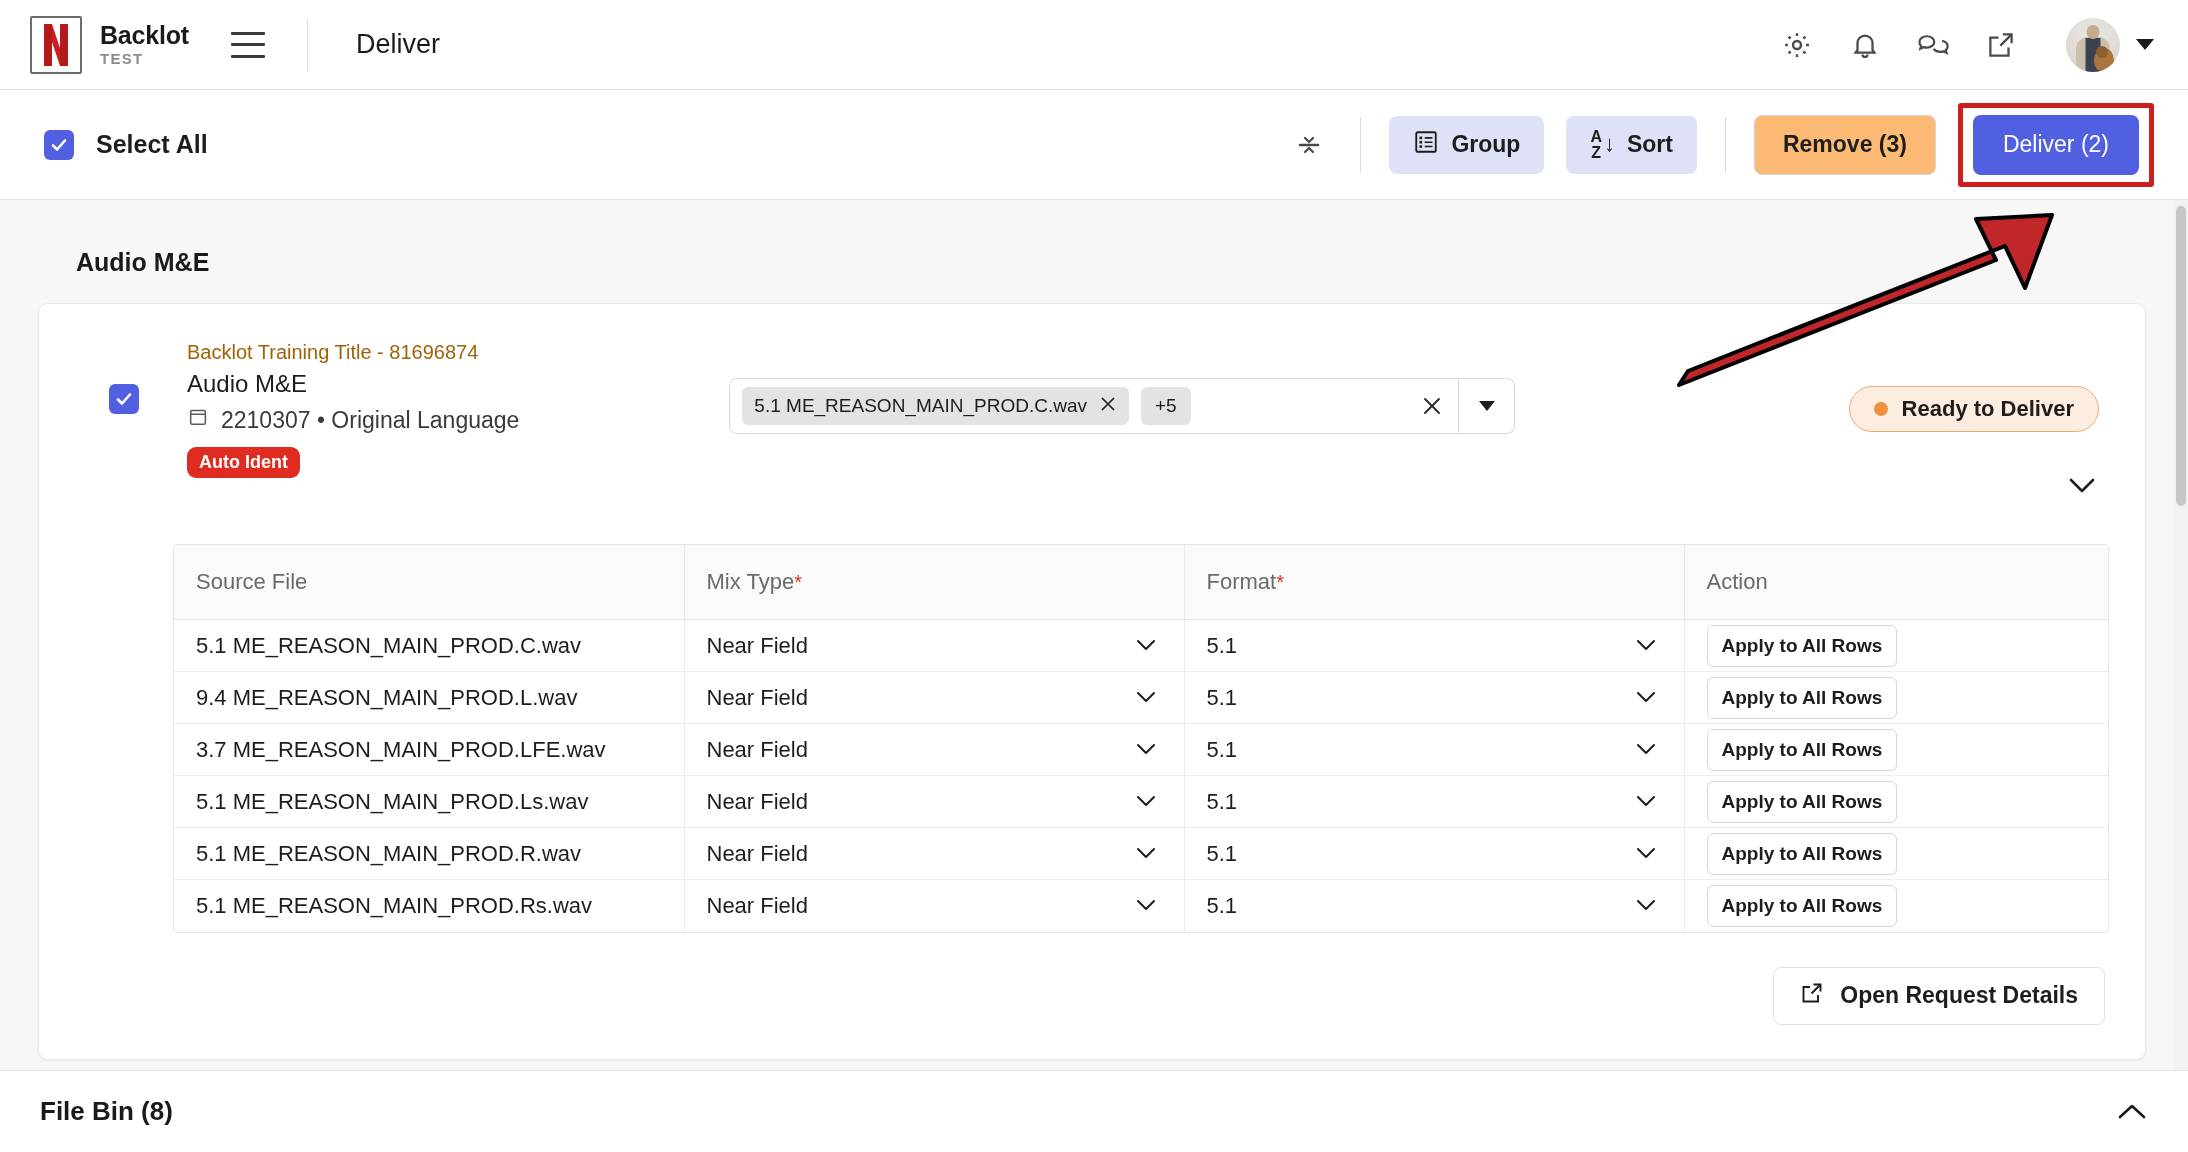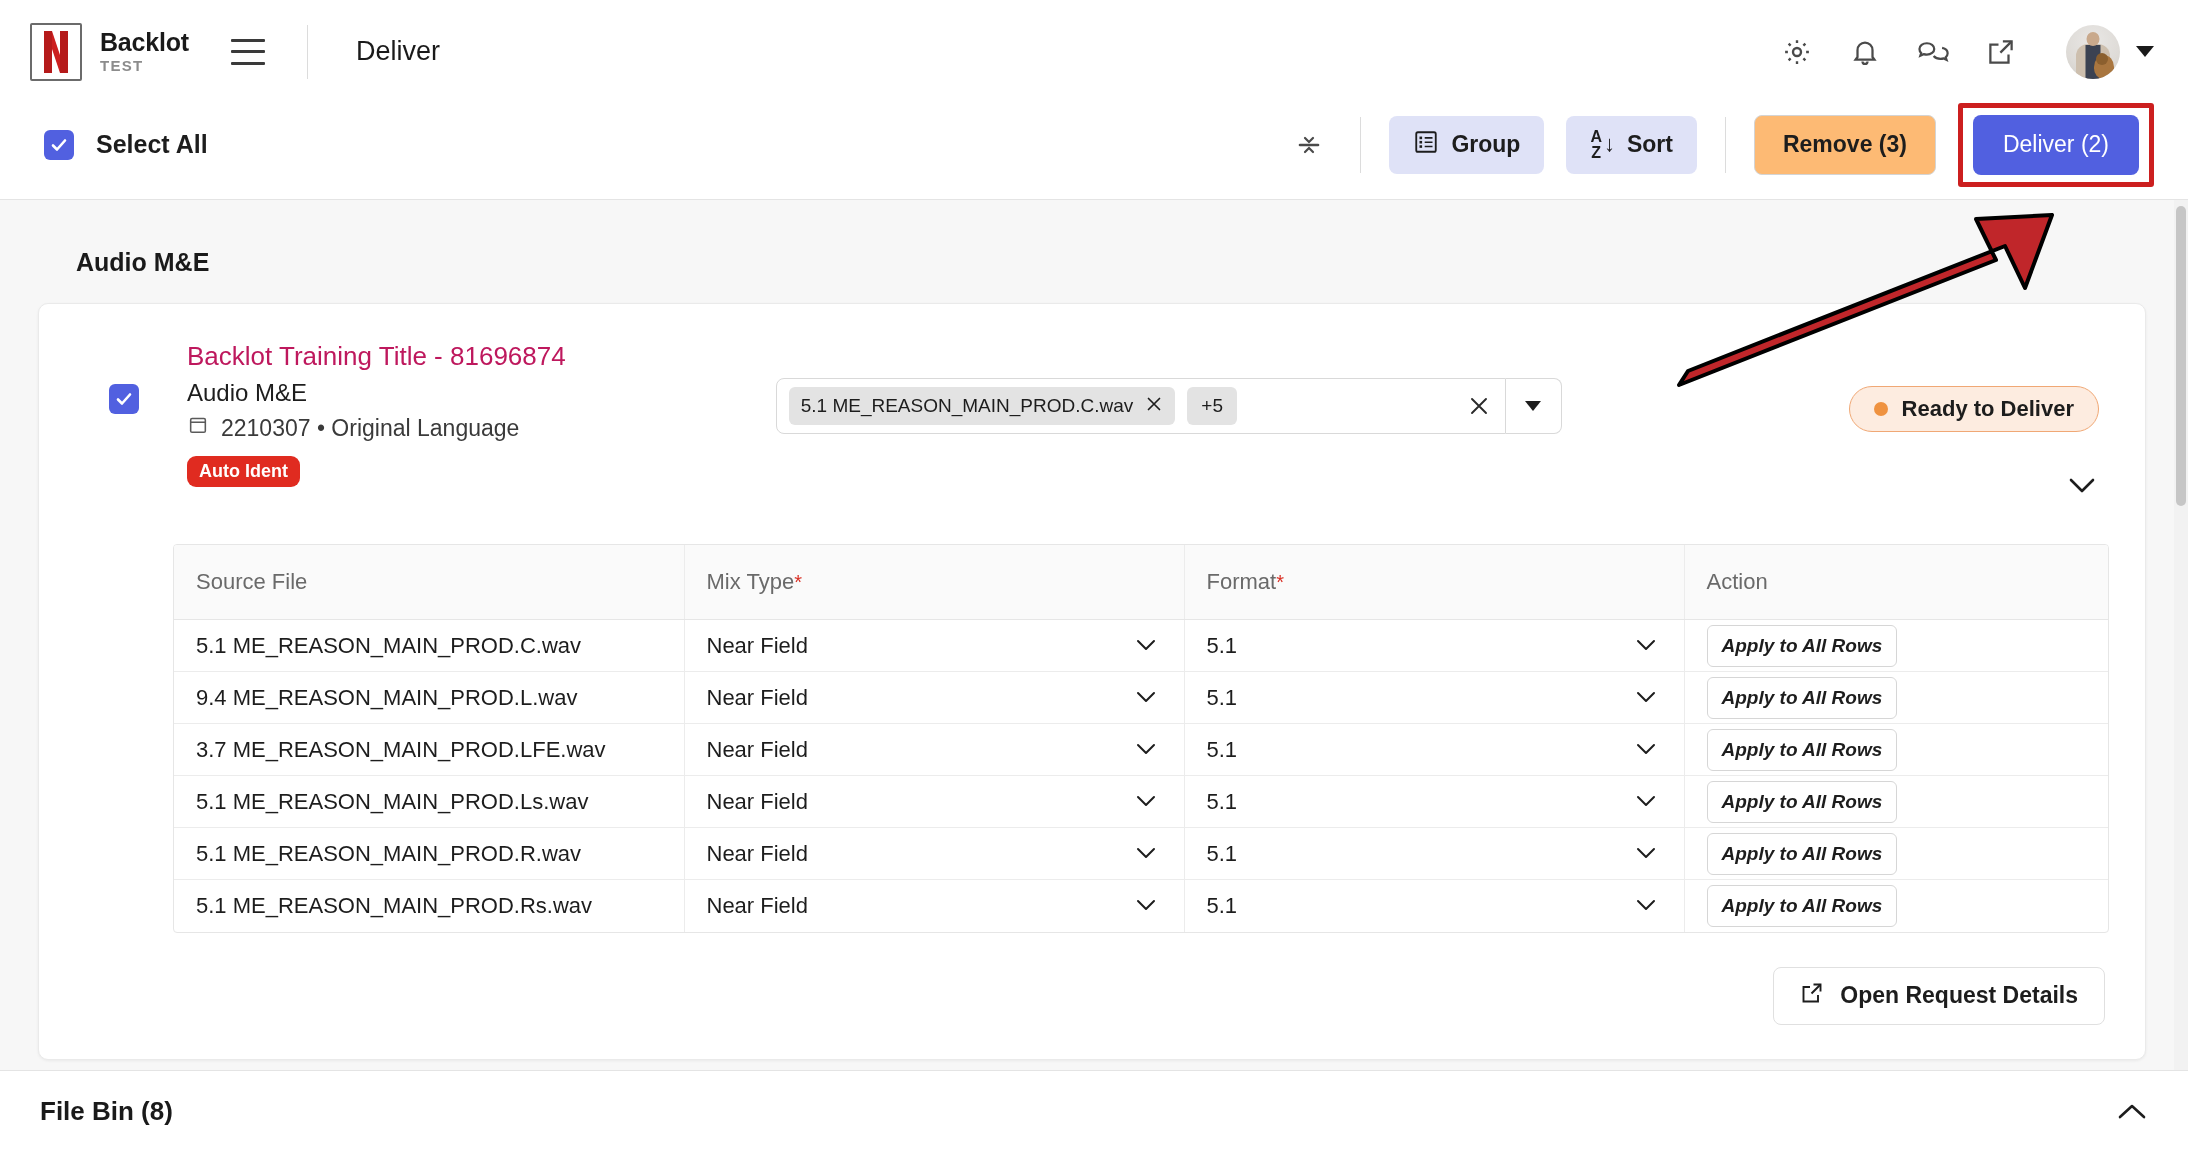--- a/index.html
+++ b/index.html
@@ -6,21 +6,21 @@
   html, body {
     width: 2188px; height: 1152px;
     font-family: "Liberation Sans", sans-serif;
     background: #ffffff;
     overflow: hidden;
   }
   #app { position: relative; width: 2188px; height: 1152px; background:#fff; }
 
   
   .topnav {
-    position: absolute; left: 0; top: 7px; width: 2188px; height: 90px;
+    position: absolute; left: 0; top: 0; width: 2188px; height: 90px;
     background: #fff; border-bottom: 1px solid #e0e0e0;
     display: flex; align-items: center;
   }
   .nav-left { display: flex; align-items: center; padding-left: 30px; }
   .logo-box {
     width: 52px; height: 58px; border: 2px solid #6b6b6b; border-radius: 2px;
     display: flex; align-items: center; justify-content: center;
     position: relative; background: #fff;
   }
   .brand { margin-left: 18px; line-height: 1.05; }
@@ -96,21 +96,21 @@
   .group-title { font-size: 25px; font-weight: 700; color:#1a1a1a; padding: 48px 0 26px 76px; }
 
   .card {
     margin: 0 42px 0 38px; background:#fff; border: 1px solid #eaeaea;
     border-radius: 10px; box-shadow: 0 1px 3px rgba(0,0,0,0.06);
     padding: 34px 36px 34px 36px; position: relative;
   }
   .card-head { display:flex; align-items: flex-start; }
   .card-cb { margin: 46px 0 0 34px; flex: none; }
   .card-meta { margin-left: 48px; }
-  .meta-l1 { font-size: 26px; color:#be185d; line-height: 1.45; }
+  .meta-l1 { font-size: 20px; color:#a16207; line-height: 1.45; }
   .meta-l2 { font-size: 24px; color:#1d1d1d; line-height: 1.45; }
   .meta-l3 { font-size: 23px; color:#3a3a3a; display:flex; align-items:center; gap: 12px; line-height: 1.45; margin-top: 2px;}
   .badge-auto {
     display:inline-block; margin-top: 10px; background:#e02b20; color:#fff;
     font-size: 18px; font-weight: 700; padding: 5px 12px; border-radius: 9px;
   }
 
   .chipfield-wrap { margin-left: 210px; margin-top: 40px; display:flex; align-items:center; }
   .chipfield {
     width: 730px; height: 56px; border: 1px solid #d9d9d9; border-radius: 8px 0 0 8px;
@@ -153,21 +153,20 @@
     border-bottom: 1px solid #ececec; border-right: 1px solid #ececec;
   }
   .tbl tr:last-child td { border-bottom: none; }
   .tbl td:last-child { border-right:none; }
   .cellflex { display:flex; align-items:flex-end;gap:36px; }
   .cellflex .chev { margin-left: auto; margin-right: 26px; }
   .apply-btn {
     height: 42px; border:1px solid #d6d6d6; border-radius: 6px; background:#fff;
     font-size: 19px; font-weight: 700; color:#1d1d1d; padding: 0 14px; cursor:pointer;
     font-family: "Liberation Sans", sans-serif;
-    font-style: italic;
   }
   .col-src { width: 510px; }
   .col-mix { width: 500px; }
   .col-fmt { width: 500px; }
 
   .card-foot { display:flex; justify-content: flex-end; margin-top: 34px; padding-right: 4px; }
   .open-req {
     height: 58px; background:#fff; border: 1px solid #e0e0e0; border-radius: 8px;
     display:flex; align-items:center; gap: 16px; padding: 12px 26px;
     font-size: 23px; font-weight: 700; color:#1d1d1d; cursor:pointer;

